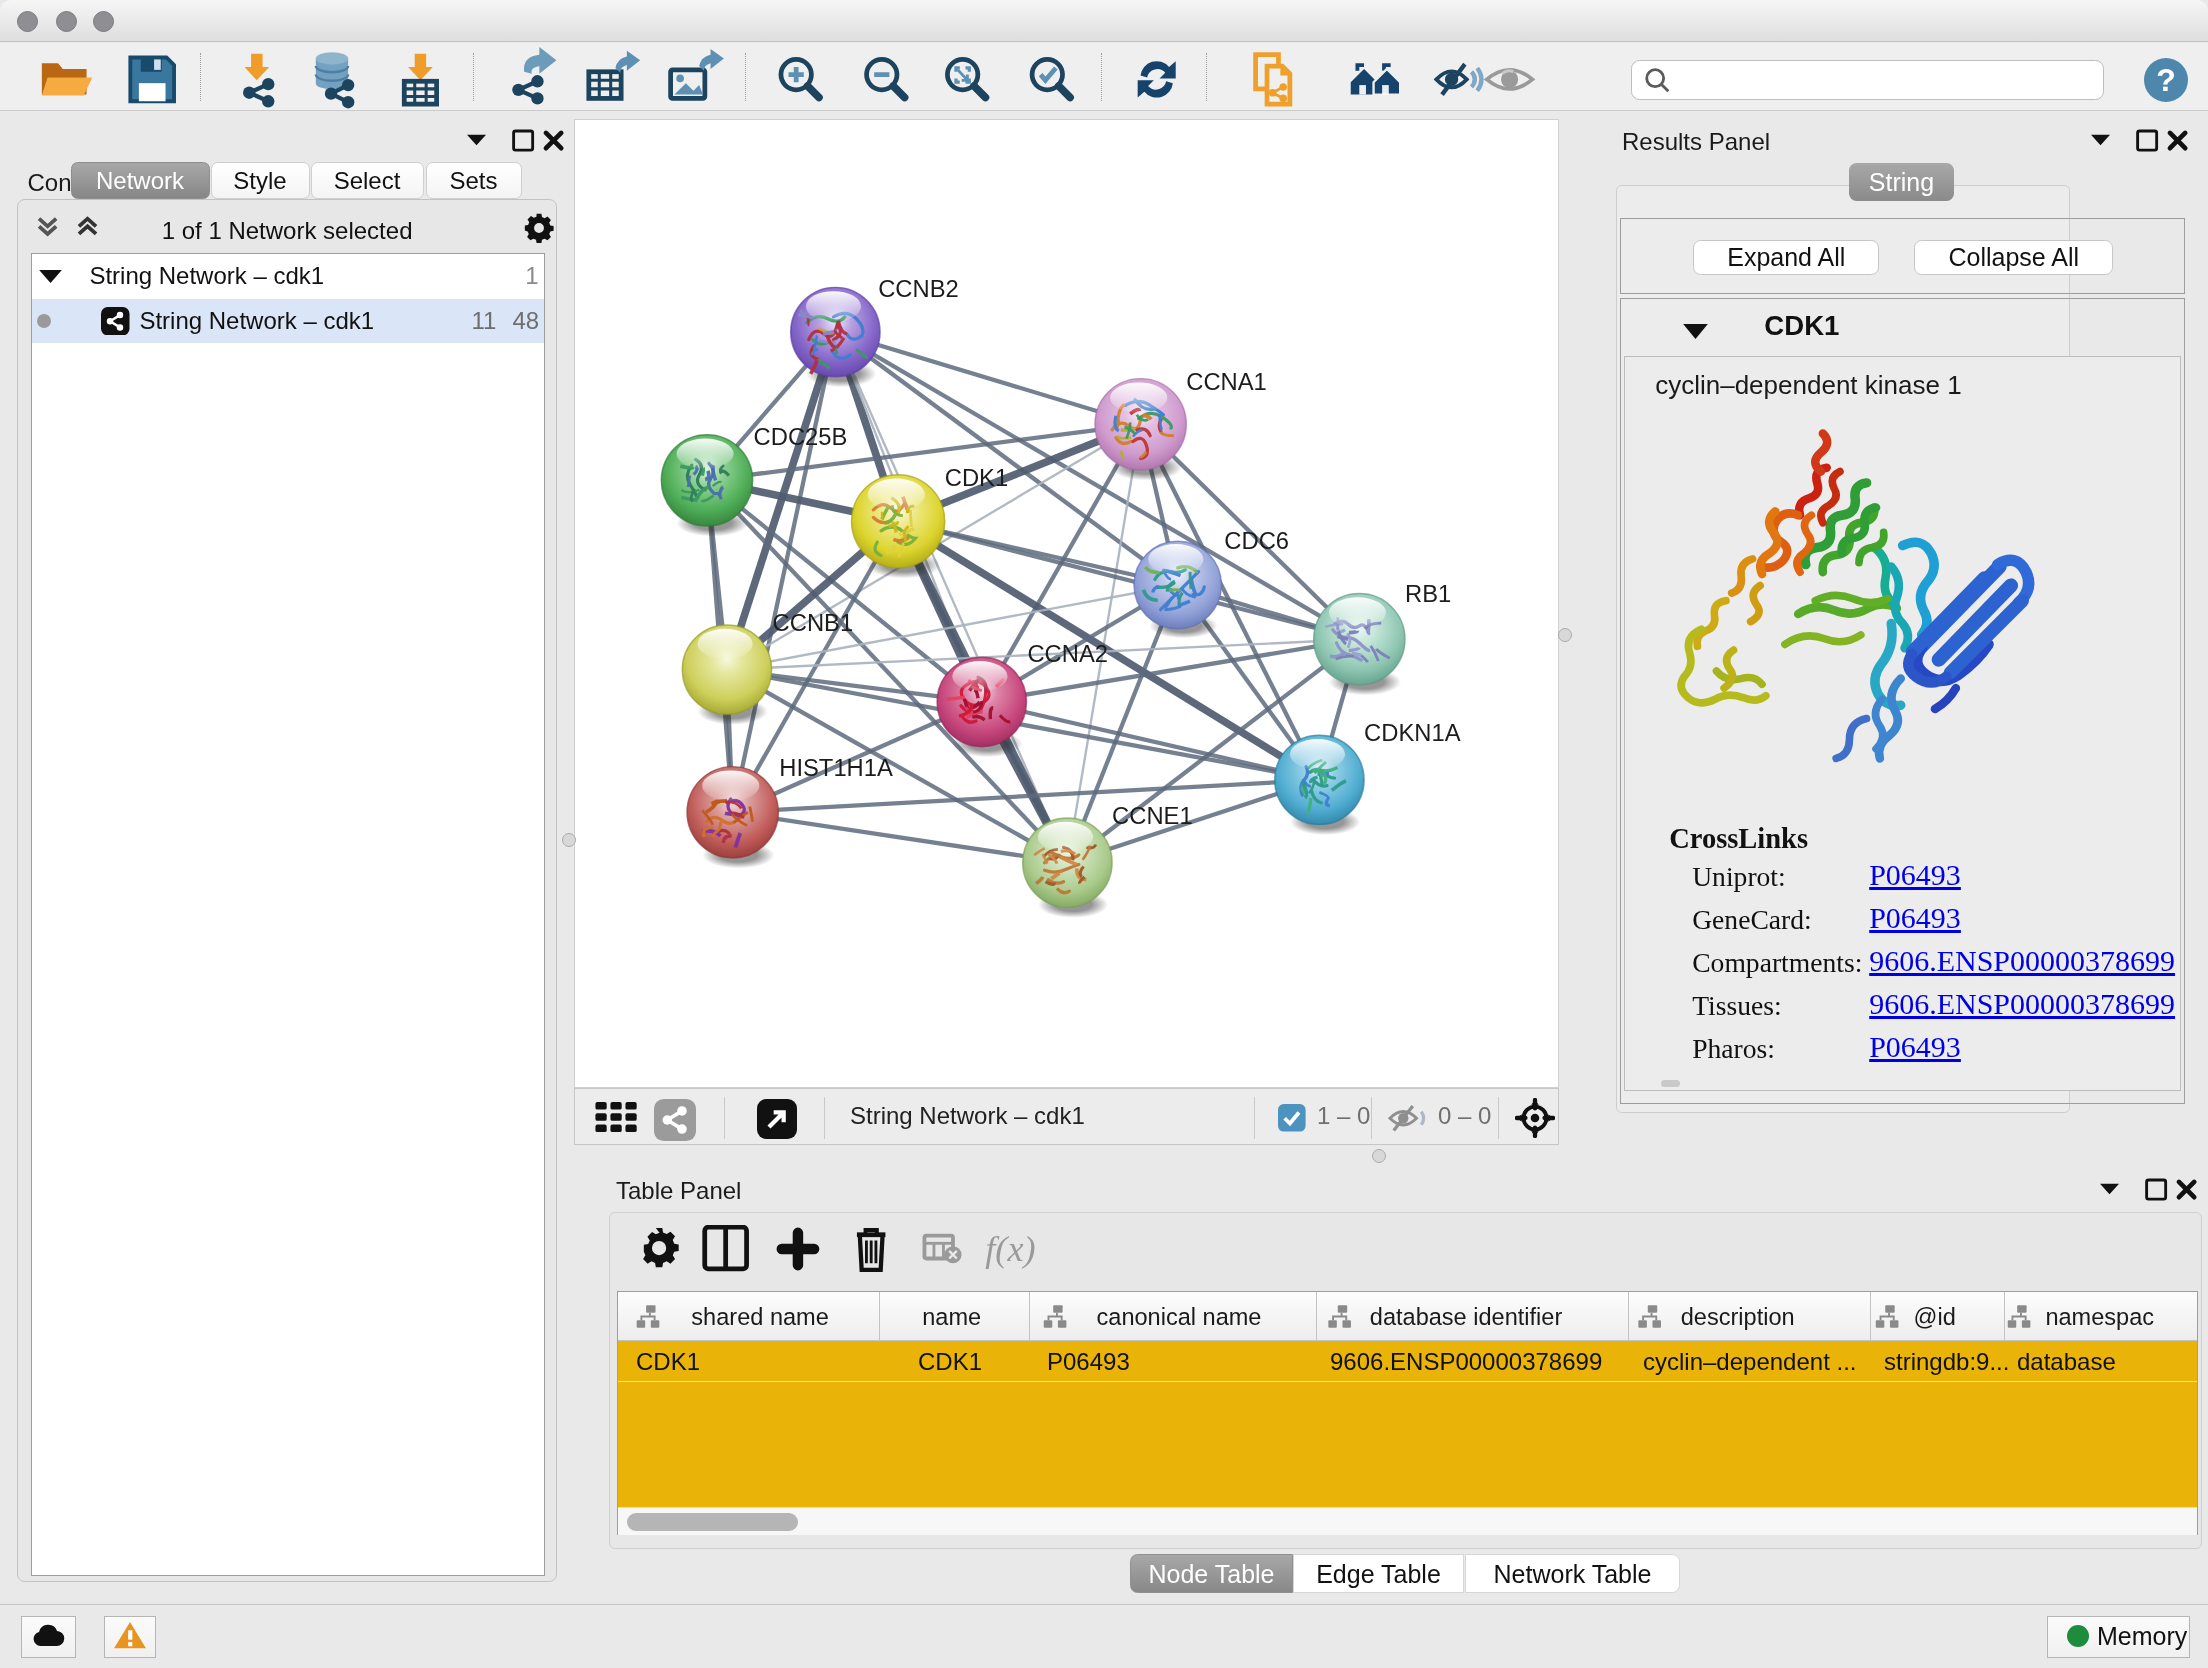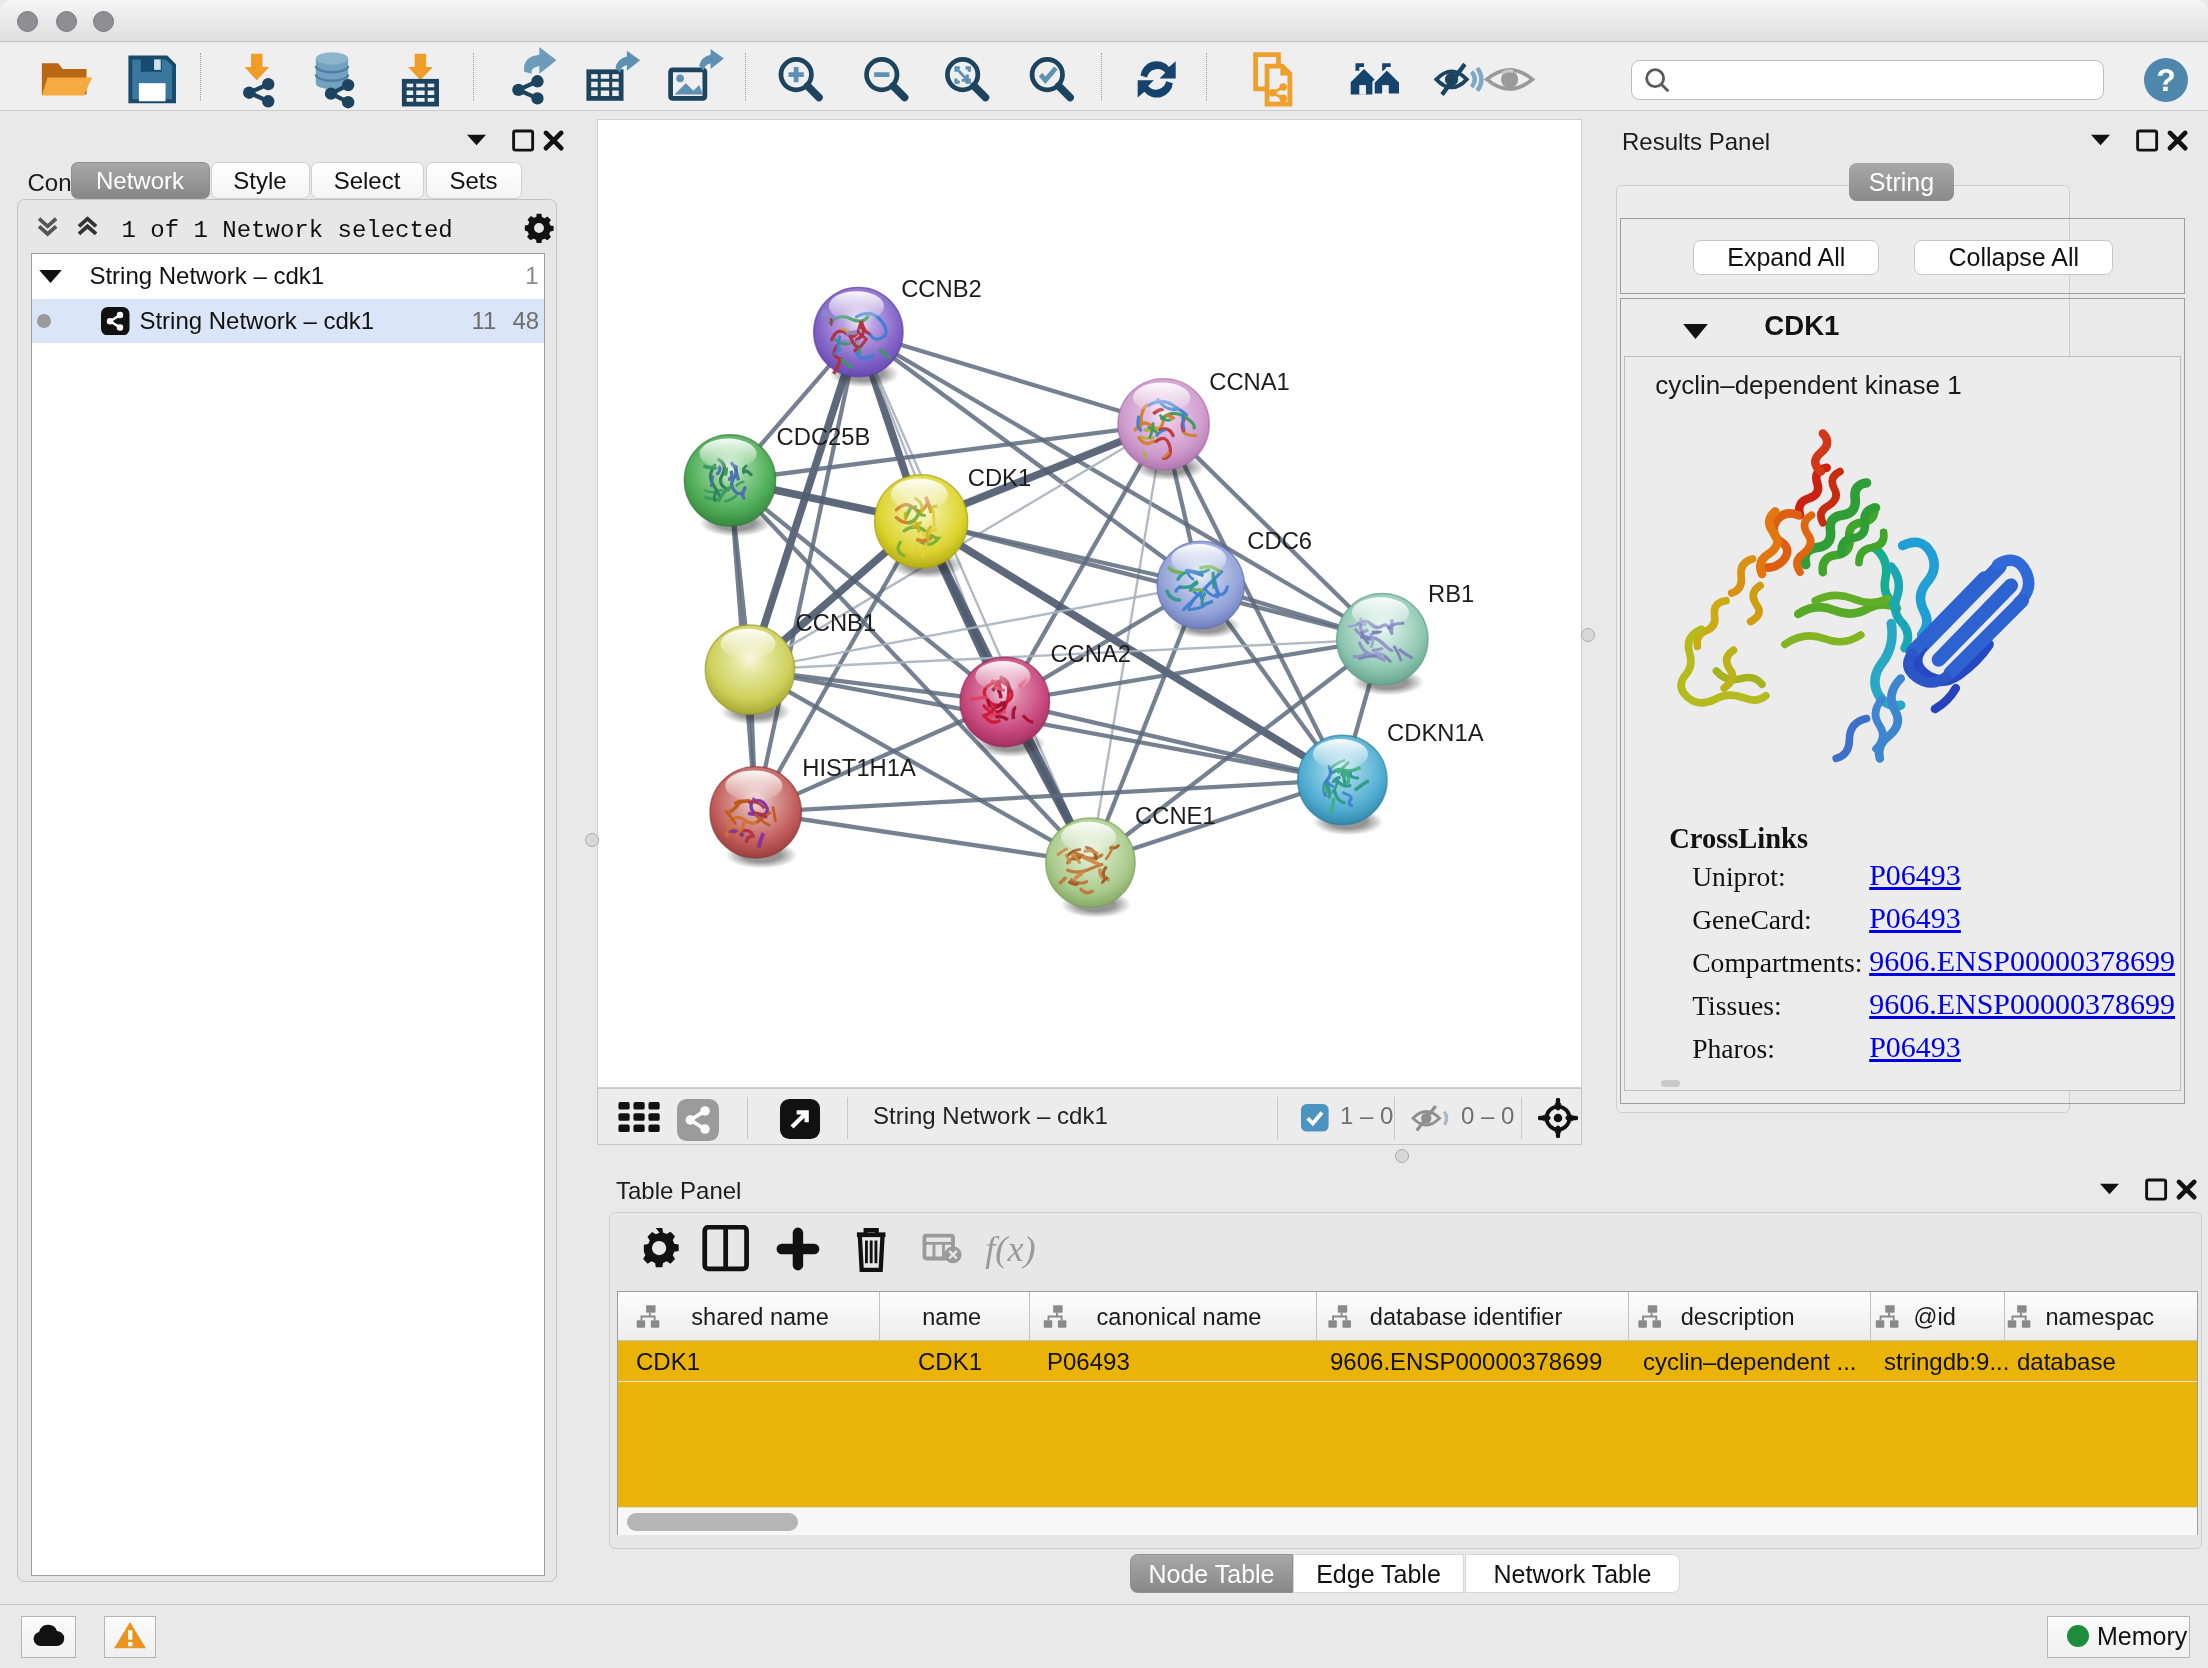--- a/index.html
+++ b/index.html
@@ -22,21 +22,21 @@
 
 .ptitle { font-size:24px; color:#1b1b1b; }
 .panelbtns { position:absolute; }
 
 #cpanel { position:absolute; left:9.5px; top:119px; width:554px; height:1465px; }
 .tabbtn { position:absolute; top:0; height:37px; border:1px solid #cfcfcf;
   background:linear-gradient(#ffffff,#f4f4f4); border-radius:6.7px;
   font-size:24px; color:#111; text-align:center; }
 .tabsel { background:linear-gradient(#a8a8a8,#868686); color:#fff; border:1px solid #8e8e8e; }
 
-#netview { position:absolute; left:597px; top:119px; width:985px; height:1026px; }
+#netview { position:absolute; left:574px; top:119px; width:985px; height:1026px; }
 #netcanvas { position:absolute; left:0; top:0; width:985px; height:969px; background:#ffffff;
   border:1px solid #d0d0d0; overflow:hidden; }
 #netbar { position:absolute; left:0; top:969px; width:985px; height:57px;
   background:#ececec; border:1px solid #c6c6c6; }
 
 #rpanel { position:absolute; left:1586px; top:119px; width:622px; height:994px; }
 
 #tpanel { position:absolute; left:599px; top:1170px; width:1609px; height:395px; }
 
 #statusbar { position:absolute; left:0; top:1604px; width:2208px; height:48px;
@@ -221,21 +221,21 @@
 
   <div style="position:absolute;left:7.6px;top:80px;width:540px;height:1383px;background:#e7e7e7;
      border:1px solid #c2c2c2;border-radius:7.6px;">
 
     <svg style="position:absolute;left:19px;top:13.3px;" width="63" height="28.5" viewBox="0 0 66 30">
       <path d="M2 6 L11 14 L20 6" fill="none" stroke="#555" stroke-width="4"></path>
       <path d="M2 14 L11 22 L20 14" fill="none" stroke="#555" stroke-width="4"></path>
       <path d="M44 14 L53 6 L62 14" fill="none" stroke="#333" stroke-width="4"></path>
       <path d="M44 22 L53 14 L62 22" fill="none" stroke="#333" stroke-width="4"></path>
     </svg>
-    <div style="position:absolute;left:0;top:17px;width:100%;text-align:center;font-size:24px;color:#111;font-family:Liberation Mono, monospace;">1 of 1 Network selected</div>
+    <div style="position:absolute;left:0;top:17px;width:100%;text-align:center;font-size:24px;color:#111;">1 of 1 Network selected</div>
     <svg style="position:absolute;left:504px;top:11.4px;" width="34" height="34" viewBox="0 0 24 24">
       <path fill="#111" d="M12 8.5A3.5 3.5 0 1 0 12 15.5 3.5 3.5 0 1 0 12 8.5zM10.3 2h3.4l.4 2.3 1.9.8 2-1.2 2.4 2.4-1.2 2 .8 1.9 2.3.4v3.4l-2.3.4-.8 1.9 1.2 2-2.4 2.4-2-1.2-1.9.8-.4 2.3h-3.4l-.4-2.3-1.9-.8-2 1.2-2.4-2.4 1.2-2-.8-1.9L2 13.7v-3.4l2.3-.4.8-1.9-1.2-2 2.4-2.4 2 1.2 1.9-.8z"></path>
     </svg>
 
     <div style="position:absolute;left:13.3px;top:53px;width:514px;height:1323px;background:#ffffff;border:1px solid #9d9d9d;">
 
       <div style="position:absolute;left:0;top:0;width:512px;height:44px;">
         <svg style="position:absolute;left:5.7px;top:14.3px;" width="25" height="17" viewBox="0 0 26 18">
             <path d="M1 2 L25 2 L13 16 Z" fill="#111"></path>
           </svg>

